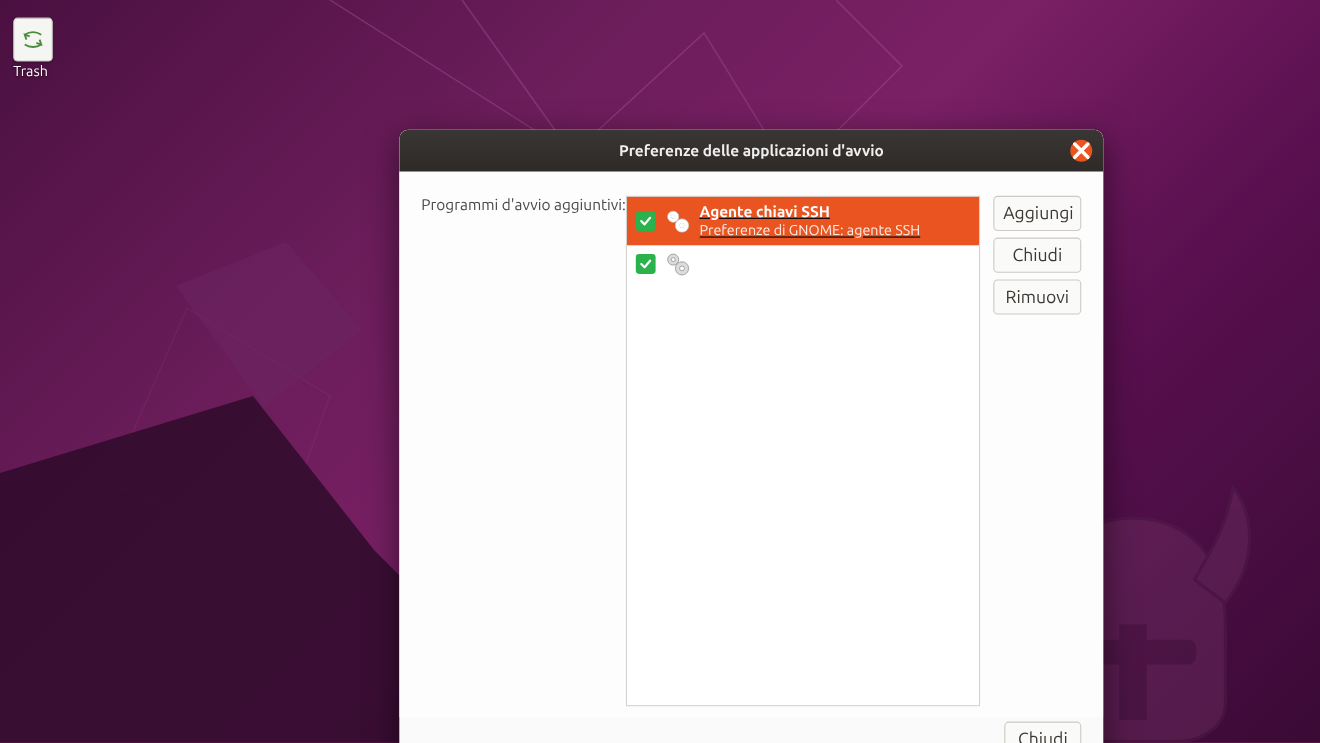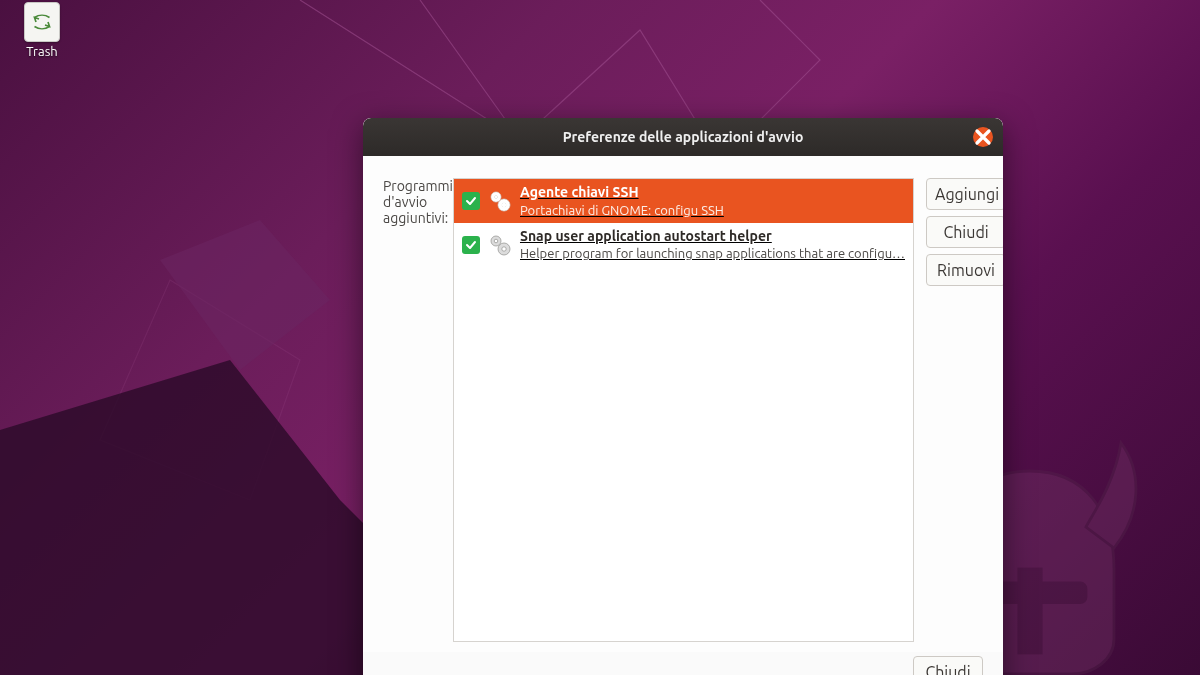--- a/index.html
+++ b/index.html
@@ -20,22 +20,22 @@
 
 
 .helmet {
   position:absolute; right:30px; bottom:-20px; width:280px; height:280px;
   opacity:0.35;
 }
 .helmet svg { width:100%; height:100%; }
 
 
 .desktop-icon {
-  position:absolute; left:12px; top:2px; width:60px;
-  display:flex; flex-direction:column; align-items:center;
+  position:absolute; left:12px; top:16px; width:60px;
+  display:flex; flex-direction:column; 
   color:#fff; font-size:13px; cursor:pointer;
   text-shadow:0 1px 2px rgba(0,0,0,0.7);
 }
 .desktop-icon .iconwrap {
   width:36px; height:40px;
   background:#f5f5f2;
   border:1px solid #c8c8c4;
   border-radius:4px;
   display:flex; align-items:center; justify-content:center;
   margin-bottom:2px;
@@ -195,44 +195,40 @@
                 <g fill="#dcdcdc" stroke="#9a9a98" stroke-width="0.8">
                   <circle cx="8" cy="8" r="5"></circle>
                   <circle cx="8" cy="8" r="1.8" fill="#fff"></circle>
                   <circle cx="16" cy="16" r="6"></circle>
                   <circle cx="16" cy="16" r="2.2" fill="#fff"></circle>
                 </g>
               </svg>
           </div>
           <div class="textcol">
             <span class="title">Agente chiavi SSH</span>
-            <span class="desc">Portachiavi di GNOME: configu SSH</span>
+            <span class="desc">Preferenze di GNOME: agente SSH</span>
           </div>
         </div>
 
         <div class="list-item">
           <div class="check">
             <svg viewBox="0 0 12 12">
                 <path d="M2 6 L5 9 L10 3" stroke="#fff" stroke-width="2" fill="none" stroke-linecap="round" stroke-linejoin="round"></path>
               </svg>
           </div>
           <div class="gears">
             <svg viewBox="0 0 24 24">
                 <g fill="#dcdcdc" stroke="#9a9a98" stroke-width="0.8">
                   <circle cx="8" cy="8" r="5"></circle>
                   <circle cx="8" cy="8" r="1.8" fill="#fff"></circle>
                   <circle cx="16" cy="16" r="6"></circle>
                   <circle cx="16" cy="16" r="2.2" fill="#fff"></circle>
                 </g>
               </svg>
           </div>
-          <div class="textcol">
-            <span class="title">Snap user application autostart helper</span>
-            <span class="desc">Helper program for launching snap applications that are configu…</span>
-          </div>
         </div>
 
       </div>
 
       <div class="side-buttons">
         <div class="btn">Aggiungi</div>
         <div class="btn">Chiudi</div>
         <div class="btn">Rimuovi</div>
       </div>
     </div>

